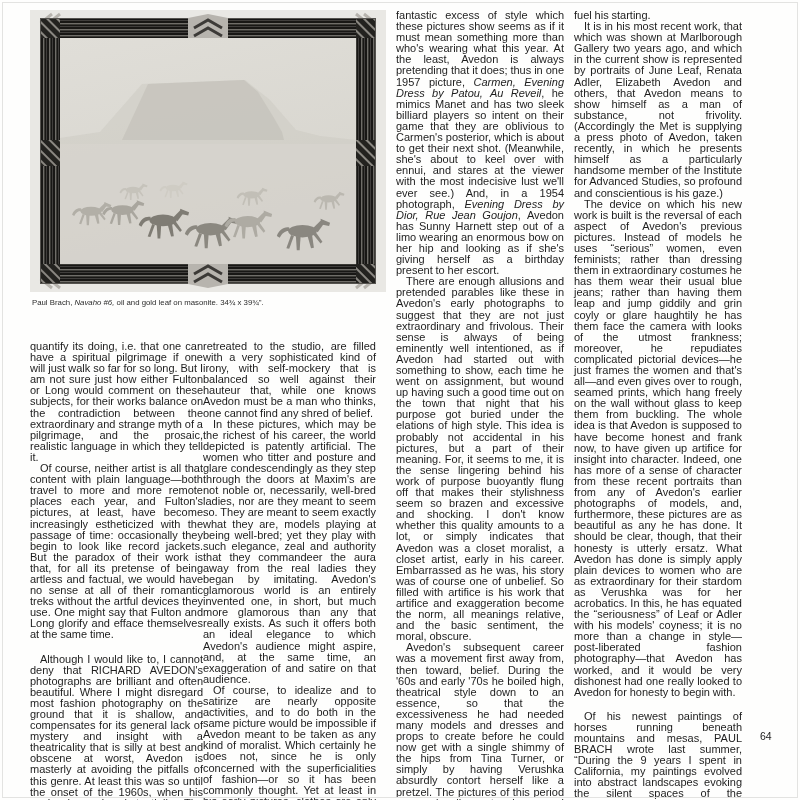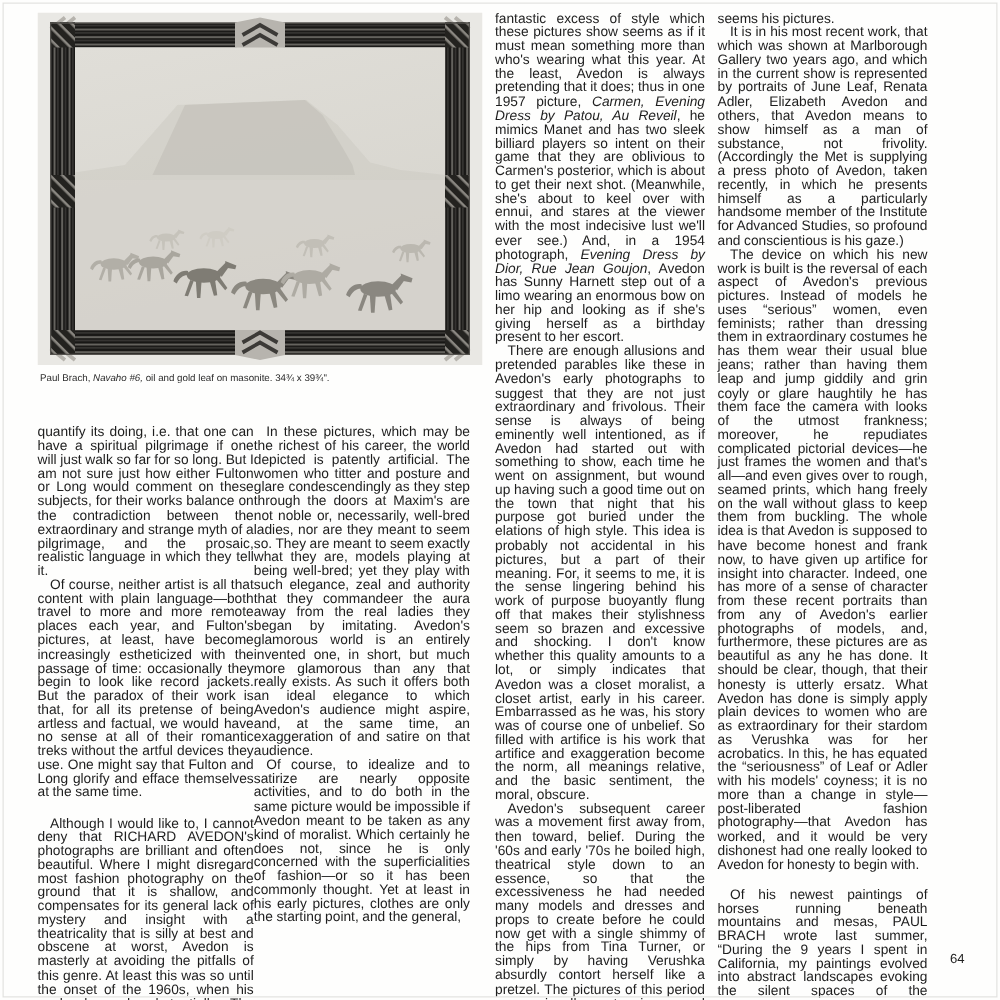--- a/index.html
+++ b/index.html
@@ -11,21 +11,21 @@
   .artwork{margin:0;width:356px;height:282px;}
   .caption{margin:6px 0 0 2px;font-size:7.8px;line-height:9px;color:#2b2b2b;}
   .two-cols{display:flex;gap:0;margin-top:34px;}
   .two-cols .col{width:173px;flex:0 0 173px;}
   .col{font-size:11px;line-height:11.1px;text-align:justify;color:#1d1d1d;
        hyphens:auto;-webkit-hyphens:auto;word-spacing:-0.2px;}
   .col.tall{width:168px;flex:0 0 168px;}
   .col p{margin:0;}
   .col p.ind{text-indent:10px;}
   .col p.gap{margin-top:13px;}
-  .folio{position:absolute;top:761px;left:760px;font-size:10.5px;color:#222;}
+  .folio{position:absolute;top:730px;left:760px;font-size:10.5px;color:#222;}
 </style>
 </head>
 <body>
 
 <div class="page">
   <div class="content">
 
     <div class="left-wrap">
       <figure class="artwork">
         <svg width="356" height="282" viewBox="0 0 356 282" aria-hidden="true">
@@ -108,33 +108,34 @@
 
       <p class="caption"><span>Paul Brach,</span> <i>Navaho #6,</i> <span>oil and gold leaf on masonite. 34¾ x 39¾".</span></p>
 
       <div class="two-cols">
         <div class="col">
             <p>quantify its doing, i.e. that one can have a spiritual pilgrimage if one will just walk so far for so long. But I am not sure just how either Fulton or Long would comment on these subjects, for their works balance on the contradiction between the extraordinary and strange myth of a pilgrimage, and the prosaic, realistic language in which they tell it.</p>
             <p class="ind">Of course, neither artist is all that content with plain language—both travel to more and more remote places each year, and Fulton's pictures, at least, have become increasingly estheticized with the passage of time: occasionally they begin to look like record jackets. But the paradox of their work is that, for all its pretense of being artless and factual, we would have no sense at all of their romantic treks without the artful devices they use. One might say that Fulton and Long glorify and efface themselves at the same time.</p>
             <p class="ind gap">Although I would like to, I cannot deny that RICHARD AVEDON's photographs are brilliant and often beautiful. Where I might disregard most fashion photography on the ground that it is shallow, and compensates for its general lack of mystery and insight with a theatricality that is silly at best and obscene at worst, Avedon is masterly at avoiding the pitfalls of this genre. At least this was so until the onset of the 1960s, when his work changed substantially. The pictures he made in cafes, parks, casinos, restaurants and limousines, before he</p>
           </div>
         <div class="col">
+            <p>retreated to the studio, are filled with a very sophisticated kind of irony, with self-mockery that is balanced so well against their hauteur that, while one knows Avedon must be a man who thinks, one cannot find any shred of belief.</p>
             <p class="ind">In these pictures, which may be the richest of his career, the world depicted is patently artificial. The women who titter and posture and glare condescendingly as they step through the doors at Maxim's are not noble or, necessarily, well-bred ladies, nor are they meant to seem so. They are meant to seem exactly what they are, models playing at being well-bred; yet they play with such elegance, zeal and authority that they commandeer the aura away from the real ladies they began by imitating. Avedon's glamorous world is an entirely invented one, in short, but much more glamorous than any that really exists. As such it offers both an ideal elegance to which Avedon's audience might aspire, and, at the same time, an exaggeration of and satire on that audience.</p>
             <p class="ind">Of course, to idealize and to satirize are nearly opposite activities, and to do both in the same picture would be impossible if Avedon meant to be taken as any kind of moralist. Which certainly he does not, since he is only concerned with the superficialities of fashion—or so it has been commonly thought. Yet at least in his early pictures, clothes are only the starting point, and the general,</p>
           </div>
       </div>
     </div>
 
     <div class="col tall">
         <p>fantastic excess of style which these pictures show seems as if it must mean something more than who's wearing what this year. At the least, Avedon is always pretending that it does; thus in one 1957 picture, <i>Carmen, Evening Dress by Patou, Au Reveil</i>, he mimics Manet and has two sleek billiard players so intent on their game that they are oblivious to Carmen's posterior, which is about to get their next shot. (Meanwhile, she's about to keel over with ennui, and stares at the viewer with the most indecisive lust we'll ever see.) And, in a 1954 photograph, <i>Evening Dress by Dior, Rue Jean Goujon</i>, Avedon has Sunny Harnett step out of a limo wearing an enormous bow on her hip and looking as if she's giving herself as a birthday present to her escort.</p>
         <p class="ind">There are enough allusions and pretended parables like these in Avedon's early photographs to suggest that they are not just extraordinary and frivolous. Their sense is always of being eminently well intentioned, as if Avedon had started out with something to show, each time he went on assignment, but wound up having such a good time out on the town that night that his purpose got buried under the elations of high style. This idea is probably not accidental in his pictures, but a part of their meaning. For, it seems to me, it is the sense lingering behind his work of purpose buoyantly flung off that makes their stylishness seem so brazen and excessive and shocking. I don't know whether this quality amounts to a lot, or simply indicates that Avedon was a closet moralist, a closet artist, early in his career. Embarrassed as he was, his story was of course one of unbelief. So filled with artifice is his work that artifice and exaggeration become the norm, all meanings relative, and the basic sentiment, the moral, obscure.</p>
         <p class="ind">Avedon's subsequent career was a movement first away from, then toward, belief. During the '60s and early '70s he boiled high, theatrical style down to an essence, so that the excessiveness he had needed many models and dresses and props to create before he could now get with a single shimmy of the hips from Tina Turner, or simply by having Verushka absurdly contort herself like a pretzel. The pictures of this period are visually stunning and considerably more vacuous than Avedon's earlier work; in a way, he has given himself over to the elations of style, and, enraptured with his own virtuosity, has forgotten the old, rich tension between style as ideal and as absurdity that used to</p>
       </div>
     <div class="col tall">
-        <p>seems his pictures.</p>
+        <p>fuel his starting.</p>
         <p class="ind">It is in his most recent work, that which was shown at Marlborough Gallery two years ago, and which in the current show is represented by portraits of June Leaf, Renata Adler, Elizabeth Avedon and others, that Avedon means to show himself as a man of substance, not frivolity. (Accordingly the Met is supplying a press photo of Avedon, taken recently, in which he presents himself as a particularly handsome member of the Institute for Advanced Studies, so profound and conscientious is his gaze.)</p>
         <p class="ind">The device on which his new work is built is the reversal of each aspect of Avedon's previous pictures. Instead of models he uses “serious” women, even feminists; rather than dressing them in extraordinary costumes he has them wear their usual blue jeans; rather than having them leap and jump giddily and grin coyly or glare haughtily he has them face the camera with looks of the utmost frankness; moreover, he repudiates complicated pictorial devices—he just frames the women and that's all—and even gives over to rough, seamed prints, which hang freely on the wall without glass to keep them from buckling. The whole idea is that Avedon is supposed to have become honest and frank now, to have given up artifice for insight into character. Indeed, one has more of a sense of character from these recent portraits than from any of Avedon's earlier photographs of models, and, furthermore, these pictures are as beautiful as any he has done. It should be clear, though, that their honesty is utterly ersatz. What Avedon has done is simply apply plain devices to women who are as extraordinary for their stardom as Verushka was for her acrobatics. In this, he has equated the “seriousness” of Leaf or Adler with his models' coyness; it is no more than a change in style—post-liberated fashion photography—that Avedon has worked, and it would be very dishonest had one really looked to Avedon for honesty to begin with.</p>
         <p class="ind gap">Of his newest paintings of horses running beneath mountains and mesas, PAUL BRACH wrote last summer, “During the 9 years I spent in California, my paintings evolved into abstract landscapes evoking the silent spaces of the Southwest. Upon my return to New York, the covert landscape became overt. These new paintings are about a dreamspace—mountains, mesas, grazing and running horses—an ideal</p>
       </div>
   </div>
 
   <div class="folio">64</div>
 </div>
 
 </body></html>

